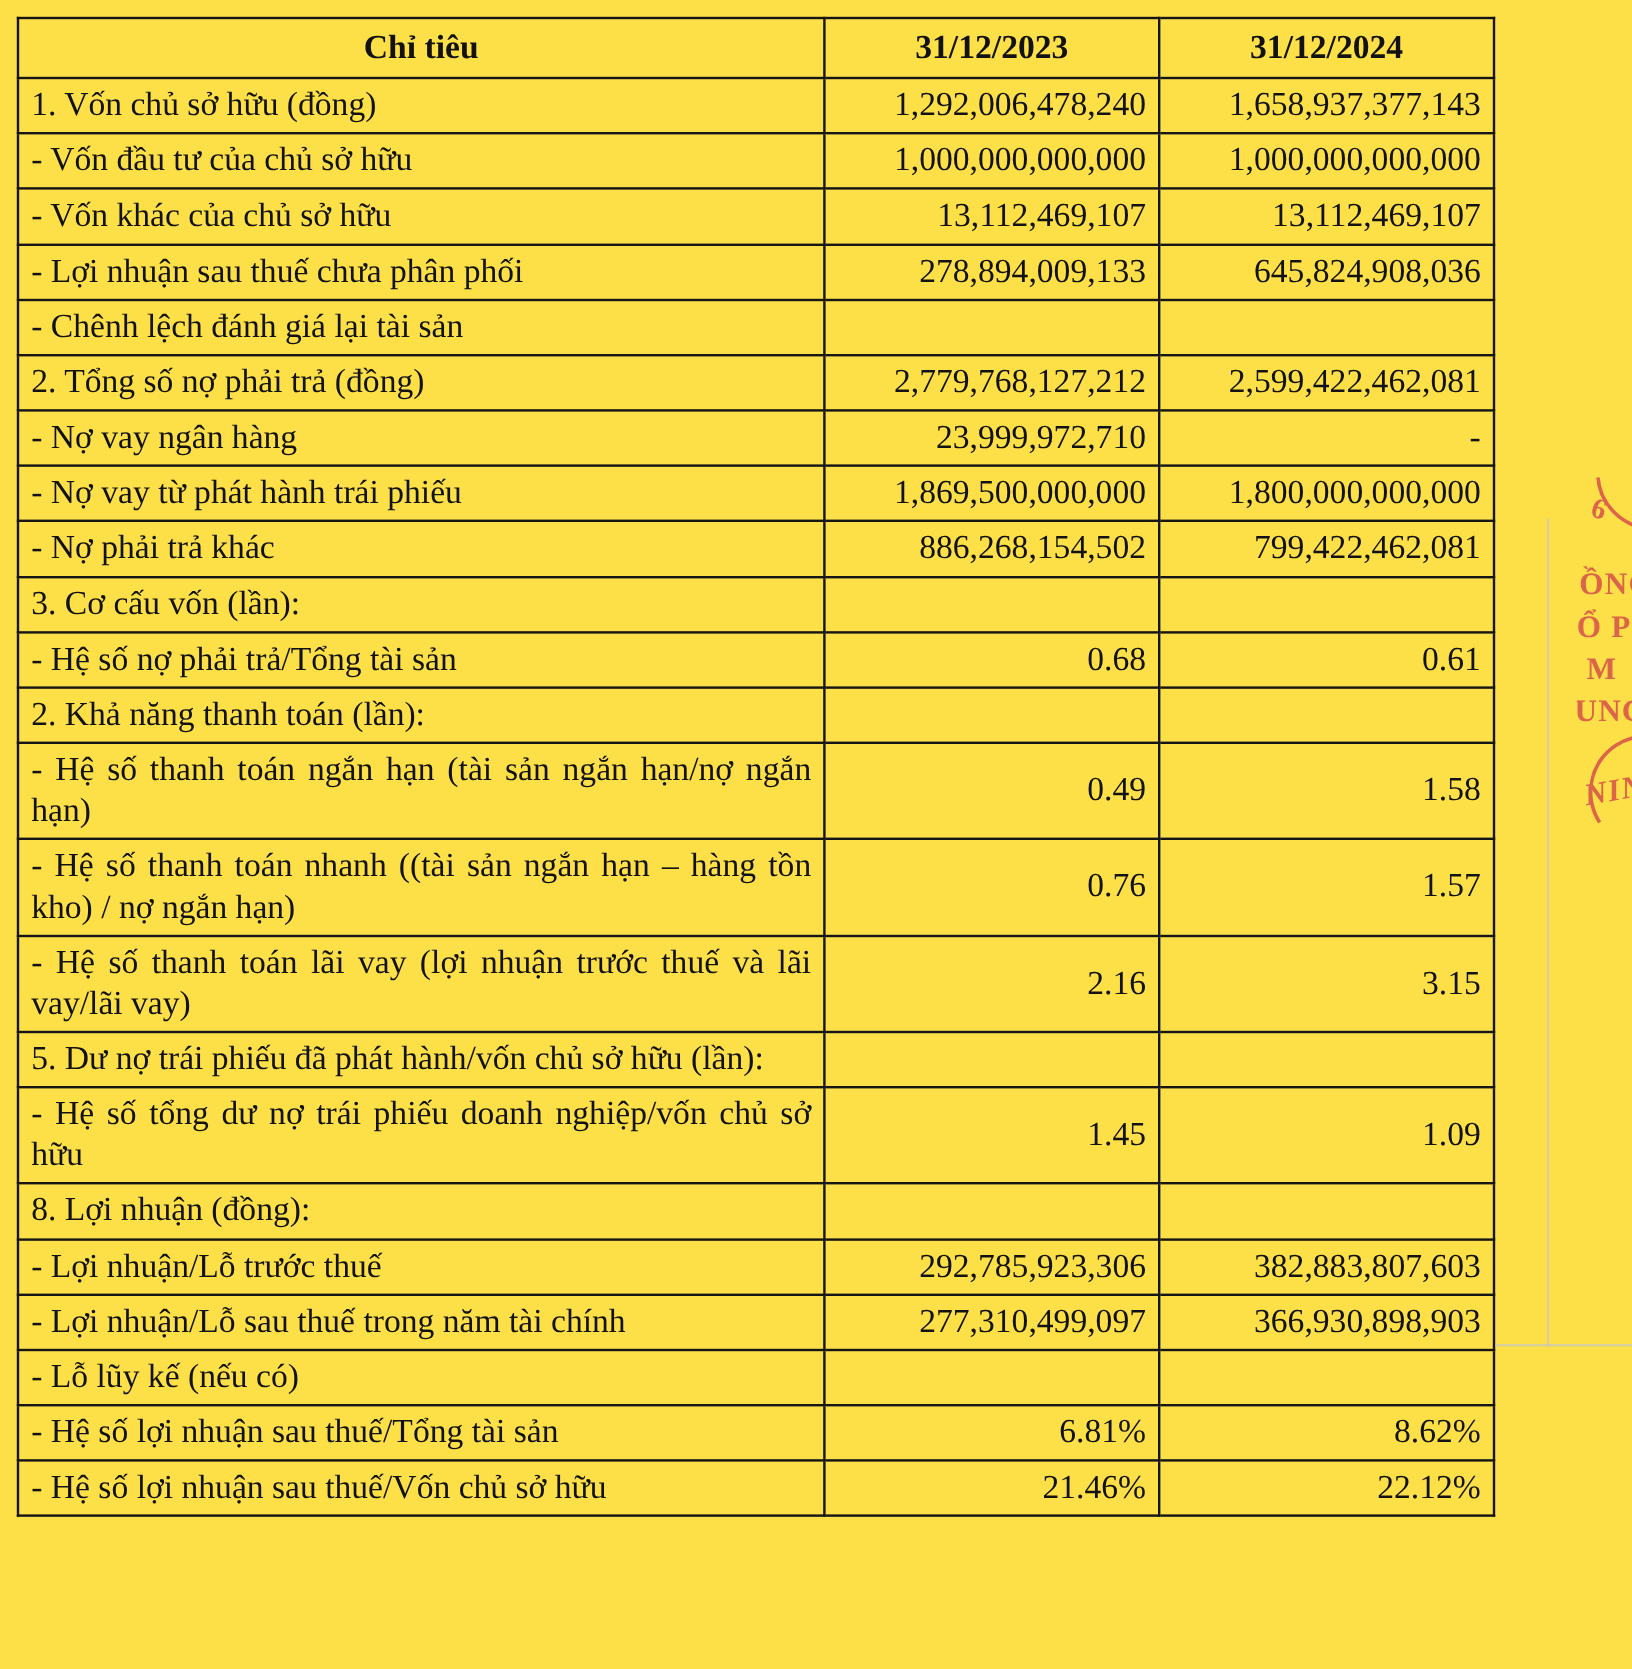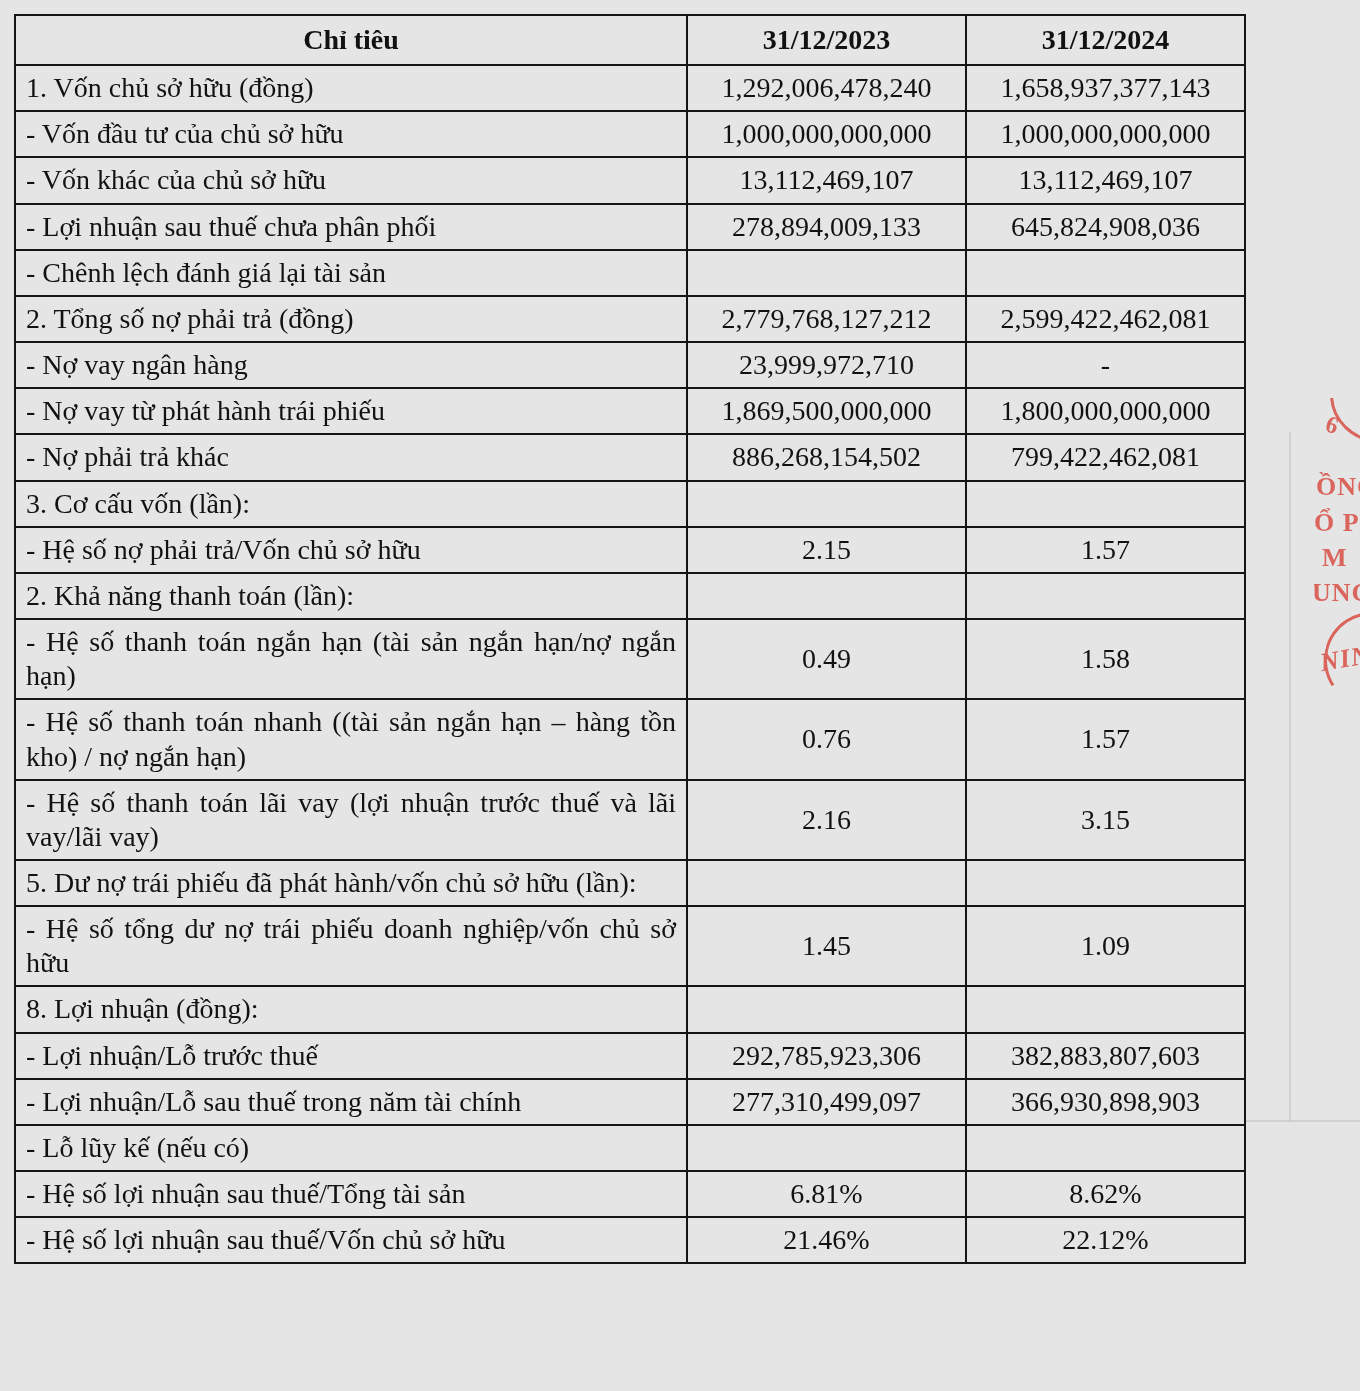--- a/index.html
+++ b/index.html
@@ -4,21 +4,21 @@
 <style>
   html, body {
     margin: 0;
     padding: 0;
     background: #ffffff;
   }
   .page {
     position: relative;
     width: 1360px;
     height: 1391px;
-    background: #e5e5e5;
+    background: #fde047;
     font-family: "Liberation Serif", serif;
     color: #121212;
     overflow: hidden;
   }
   table.fin {
     position: absolute;
     left: 14px;
     top: 14px;
     width: 1230px;
     border-collapse: collapse;
@@ -37,21 +37,21 @@
     text-align: center;
     padding: 7px 10px;
   }
   td.col-label {
     text-align: justify;
     text-justify: inter-word;
     padding-left: 14px;
     padding-right: 16px;
   }
   td.val {
-    text-align: center;
+    text-align: right;
   }
   tr.bold td {
     font-weight: normal;
   }
   
   .stamp {
     position: absolute;
     top: 398px;
     right: 0;
     width: 46px;
@@ -165,23 +165,23 @@
           <td class="col-label">- Nợ phải trả khác</td>
           <td class="val">886,268,154,502</td>
           <td class="val">799,422,462,081</td>
         </tr>
         <tr class="bold">
           <td class="col-label">3. Cơ cấu vốn (lần):</td>
           <td class="val"></td>
           <td class="val"></td>
         </tr>
         <tr>
-          <td class="col-label">- Hệ số nợ phải trả/Vốn chủ sở hữu</td>
-          <td class="val">2.15</td>
-          <td class="val">1.57</td>
+          <td class="col-label">- Hệ số nợ phải trả/Tổng tài sản</td>
+          <td class="val">0.68</td>
+          <td class="val">0.61</td>
         </tr>
         <tr class="bold">
           <td class="col-label">2. Khả năng thanh toán (lần):</td>
           <td class="val"></td>
           <td class="val"></td>
         </tr>
         <tr>
           <td class="col-label">- Hệ số thanh toán ngắn hạn (tài sản ngắn hạn/nợ ngắn hạn)</td>
           <td class="val">0.49</td>
           <td class="val">1.58</td>

